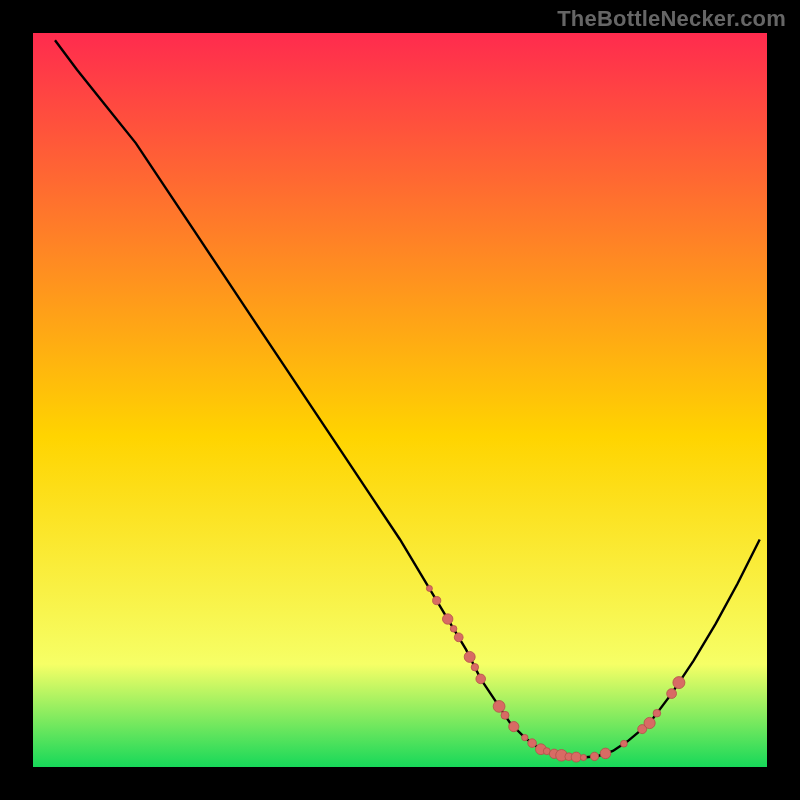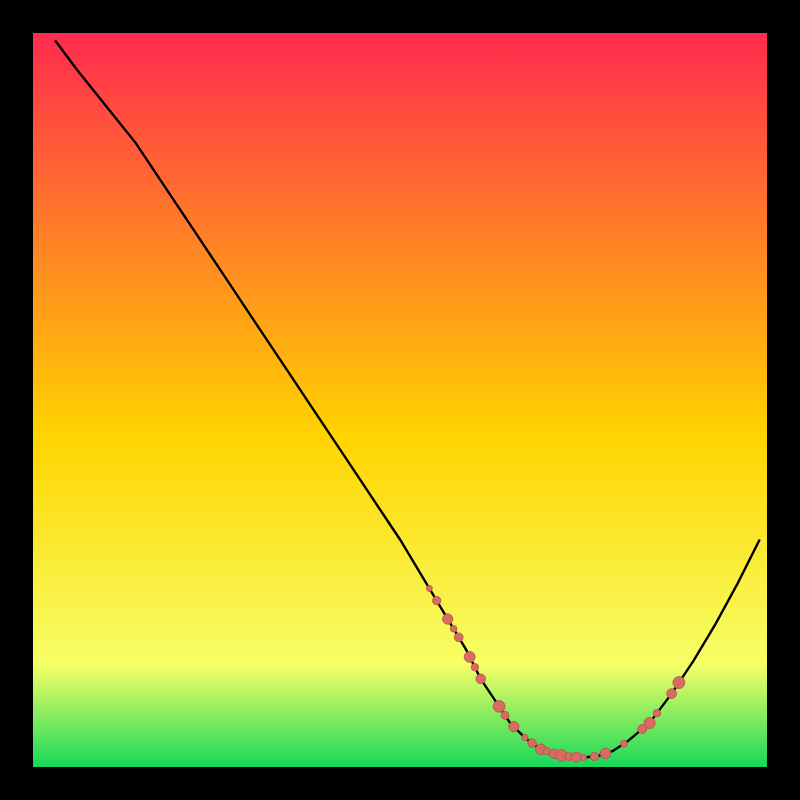--- a/index.html
+++ b/index.html
@@ -34,20 +34,21 @@
     top: 33px;
     width: 734px;
     height: 734px;
   }
   svg { display: block; }
 </style>
 </head>
 <body>
 
 <div class="frame">
+  <div class="watermark">TheBottleNecker.com</div>
 
   <div class="plot-wrap">
     <svg id="chart-svg" width="734" height="734" viewBox="0 0 734 734">
       <defs>
         <linearGradient id="bg-grad" x1="0" y1="0" x2="0" y2="1">
           <stop id="g0" offset="0%" stop-color="#ff2b4e"></stop>
           <stop id="g1" offset="55%" stop-color="#ffd400"></stop>
           <stop id="g2" offset="86%" stop-color="#f6ff66"></stop>
           <stop id="g3" offset="100%" stop-color="#17d859"></stop>
         </linearGradient>

